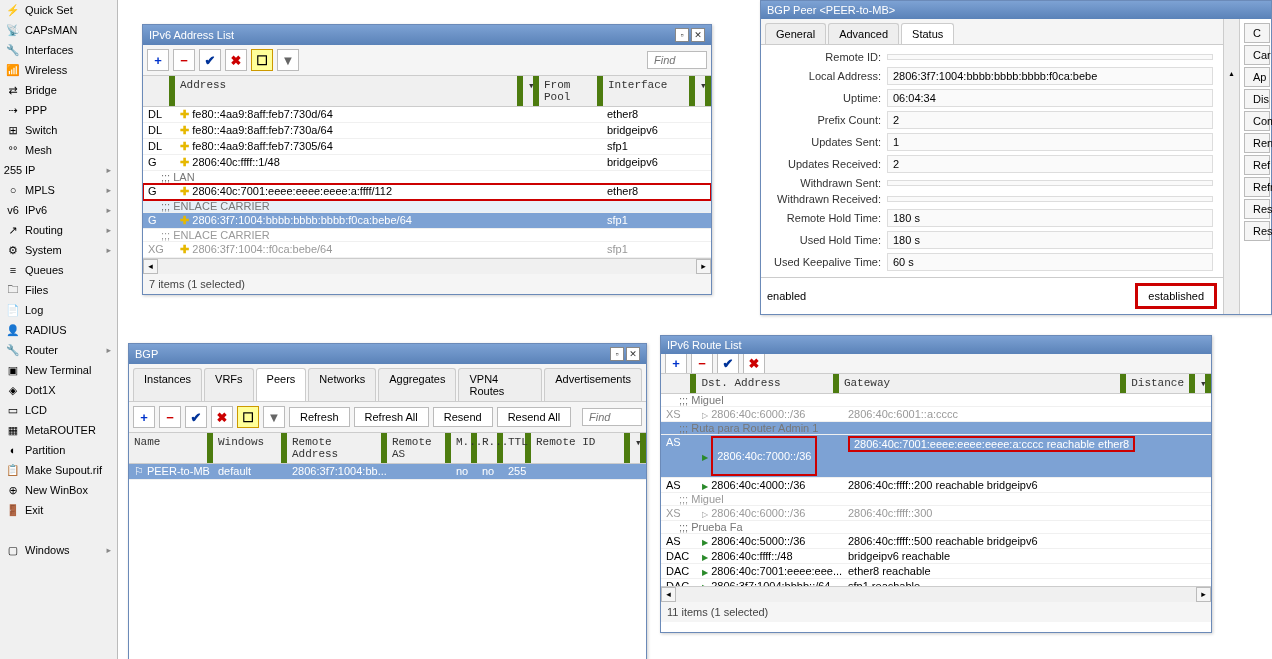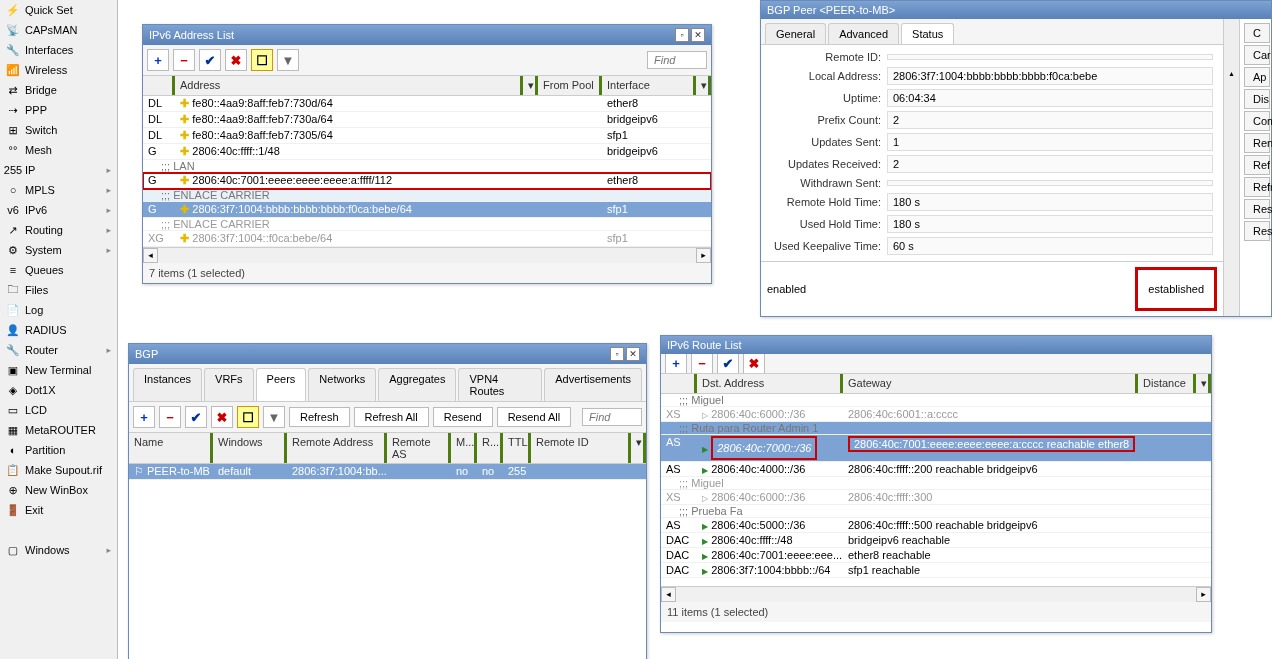--- a/index.html
+++ b/index.html
@@ -20,21 +20,21 @@
 .toolbtn.plus { color: #0033cc; }
 .toolbtn.minus { color: #cc0000; }
 .toolbtn.check { color: #003399; }
 .toolbtn.x { color: #cc0000; }
 .toolbtn.note { background: #ffff99; border-color: #cc9900; }
 .toolbtn.filter { color: #666; }
 .toolbtn-txt { padding: 3px 10px; border: 1px solid #bbb; background: #fff; cursor: pointer; }
 .find-box { margin-left: auto; border: 1px solid #bbb; padding: 2px 6px; color: #999; font-style: italic; width: 60px; }
 
 .table-header { display: flex; background: #f0f0f0; border-bottom: 1px solid #ccc; }
-.table-header > div { padding: 3px 5px; border-right: 3px solid #4d7c0f; font-size: 11px; color: #333; }
+.table-header > div { padding: 3px 5px; border-right: 6px solid #4d7c0f; font-size: 11px; color: #333; font-family: Liberation Mono, monospace; }
 .table-body { overflow: auto; }
 .table-row { display: flex; border-bottom: 1px solid #f0f0f0; }
 .table-row > div { padding: 1px 5px; font-size: 11px; white-space: nowrap; overflow: hidden; }
 .table-row.selected { background: #7da2d4; color: #fff; }
 .table-row.comment { color: #777; font-style: normal; padding-left: 18px; }
 .table-row.grey { color: #999; }
 .table-row.redbox { outline: 2px solid #cc0000; outline-offset: -1px; position: relative; z-index: 1; }
 .plus-icon { color: #e6b800; font-weight: bold; }
 
 .tabs { display: flex; background: #f5f5f5; border-bottom: 1px solid #ccc; padding: 4px 4px 0; gap: 2px; }
@@ -43,21 +43,21 @@
 
 .footer { padding: 4px 6px; border-top: 1px solid #ccc; background: #f5f5f5; color: #444; }
 .scrollbar-h { height: 15px; background: #eee; border-top: 1px solid #ccc; display: flex; align-items: center; }
 .scroll-arrow { width: 15px; height: 15px; border: 1px solid #bbb; background: #f5f5f5; display: flex; align-items: center; justify-content: center; font-size: 9px; }
 .scroll-track { flex: 1; height: 15px; background: #f0f0f0; }
 
 .status-field { display: flex; align-items: center; padding: 2px 6px; gap: 6px; }
 .status-field .label { width: 110px; text-align: right; color: #333; }
 .status-field .value { flex: 1; border: 1px solid #ddd; padding: 2px 5px; background: #fafafa; }
 .side-btn { border: 1px solid #bbb; background: #f5f5f5; padding: 3px 8px; margin: 2px; cursor: pointer; text-align: center; width: 26px; }
-.redframe { border: 3px solid #cc0000; padding: 13px 10px; display: inline-block; }
+.redframe { border: 3px solid #cc0000; padding: 4px 10px; display: inline-block; }
 .status-footer { display:flex; padding:5px 6px; border-top:1px solid #ccc; align-items:center; }
 .tri { font-size:8px; color:#2a8a2a; }
 .tri.grey { color:#999; }
 .carrier-row { background:#e8f0f8; }
 .dropdown-arrow { width:15px; text-align:center; color:#666; font-size:8px; }
 </style>
 </head>
 <body>
 
 <div class="sidebar" id="sidebar">
@@ -337,21 +337,21 @@
       <div class="table-row comment">;;; Miguel</div>
       <div class="table-row grey">
         <div style="width:36px">XS</div>
         <div style="width:146px"><span class="tri grey">▷</span> 2806:40c:6000::/36</div>
         <div style="width:295px">2806:40c:6001::a:cccc</div>
         <div style="flex:1"></div>
       </div>
       <div class="table-row comment selected">;;; Ruta para Router Admin 1</div>
       <div class="table-row selected">
         <div style="width:36px">AS</div>
-        <div style="width:146px"><span class="tri ">▶</span> <span class="redframe" style="padding:4px 4px;border-width:2px;font-style:italic;">2806:40c:7000::/36</span></div>
+        <div style="width:146px"><span class="tri ">▶</span> <span class="redframe" style="padding:12px 4px;border-width:2px;">2806:40c:7000::/36</span></div>
         <div style="width:295px"><span class="redframe" style="padding:0 4px;border-width:2px;">2806:40c:7001:eeee:eeee:eeee:a:cccc reachable ether8</span></div>
         <div style="flex:1"></div>
       </div>
       <div class="table-row">
         <div style="width:36px">AS</div>
         <div style="width:146px"><span class="tri ">▶</span> 2806:40c:4000::/36</div>
         <div style="width:295px">2806:40c:ffff::200 reachable bridgeipv6</div>
         <div style="flex:1"></div>
       </div>
       <div class="table-row comment grey">;;; Miguel</div>
@@ -426,20 +426,24 @@
           <div class="status-field">
             <div class="label">Updates Sent:</div>
             <div class="value">1</div>
           </div>
           <div class="status-field">
             <div class="label">Updates Received:</div>
             <div class="value">2</div>
           </div>
           <div class="status-field">
             <div class="label">Withdrawn Sent:</div>
+            <div class="value"></div>
+          </div>
+          <div class="status-field">
+            <div class="label">Withdrawn Received:</div>
             <div class="value"></div>
           </div>
           <div class="status-field">
             <div class="label">Remote Hold Time:</div>
             <div class="value">180 s</div>
           </div>
           <div class="status-field">
             <div class="label">Used Hold Time:</div>
             <div class="value">180 s</div>
           </div>

